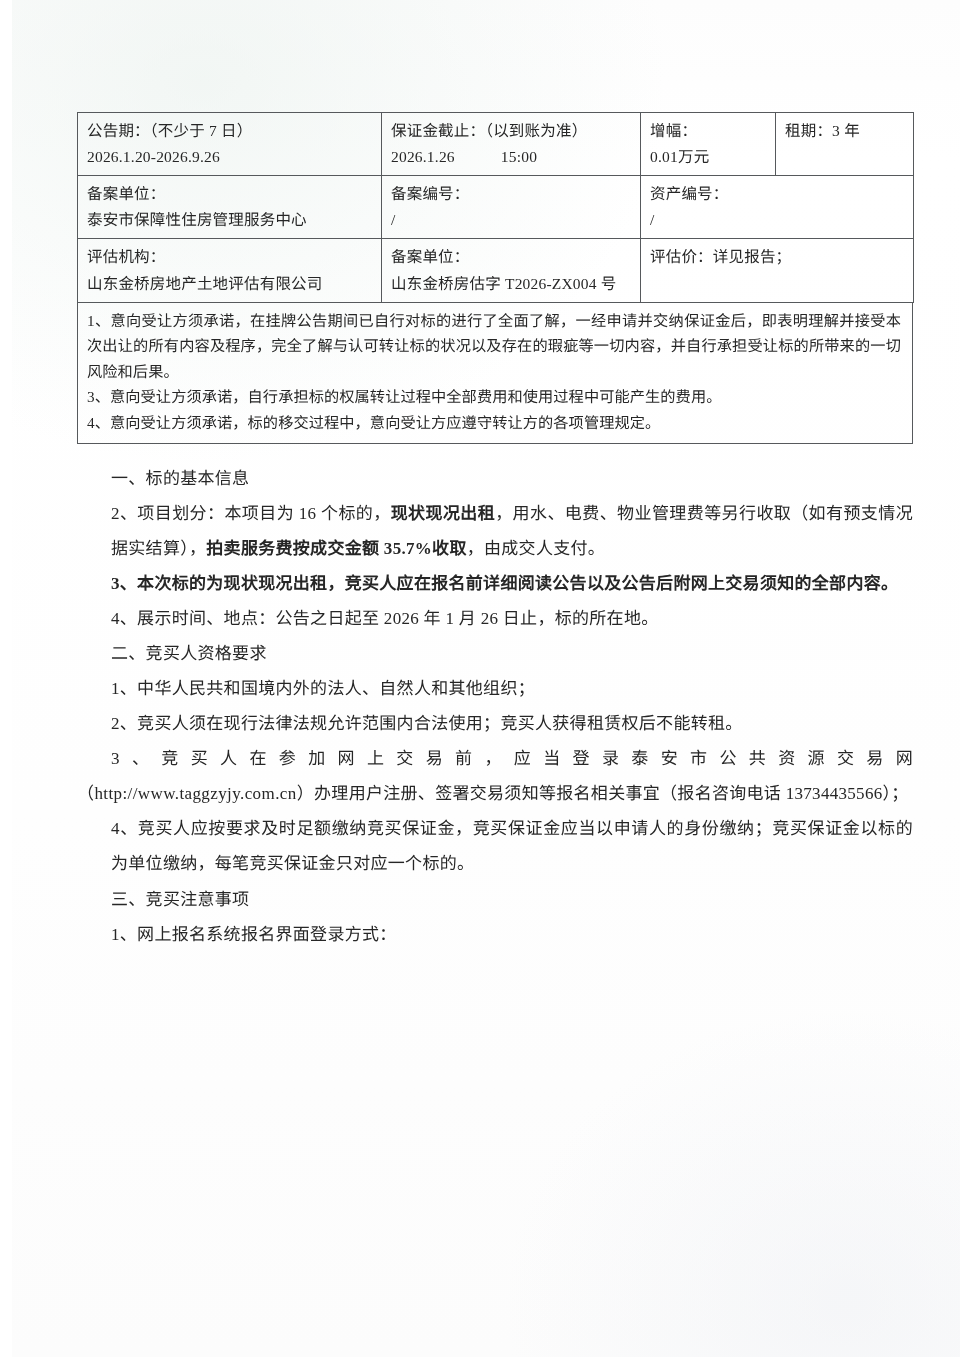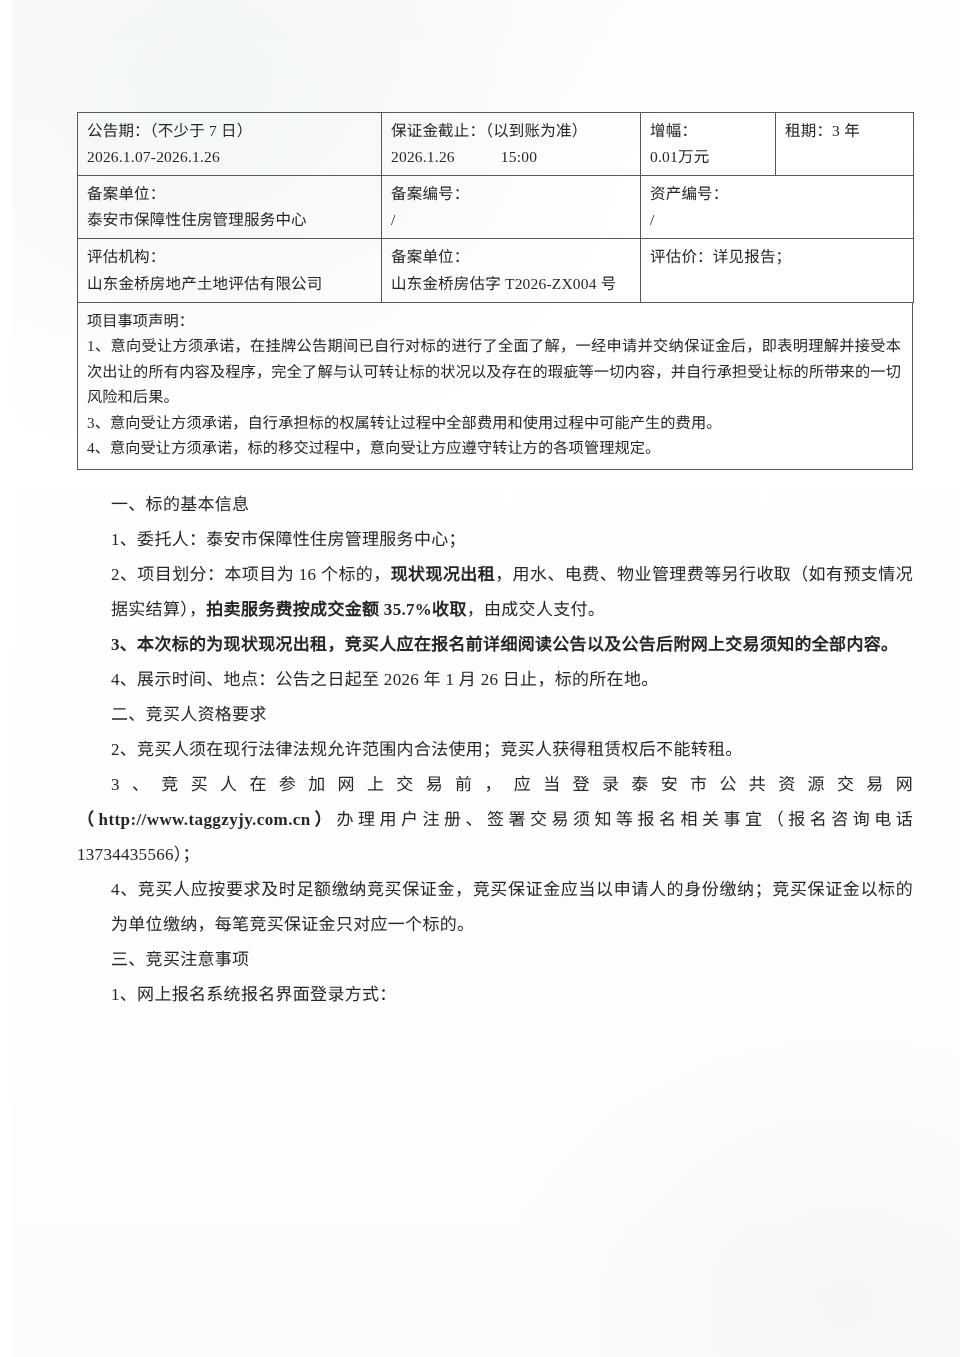--- a/index.html
+++ b/index.html
@@ -88,21 +88,20 @@
   }
   .ind { padding-left: 34px; }
   .b { font-weight: bold; }
   .just-spread {
     text-align: justify;
     text-align-last: justify;
   }
   .mono-url {
     font-family: "Liberation Serif", "DejaVu Serif", serif;
     letter-spacing: 0.4px;
-    font-weight: bold;
   }
 </style>
 </head>
 <body>
 
 <div class="page">
   <div class="scan-tint"></div>
 
   <div class="content">
 
@@ -110,21 +109,21 @@
       <colgroup>
         <col style="width:304px">
         <col style="width:259px">
         <col style="width:135px">
         <col style="width:138px">
       </colgroup>
       <tbody>
         <tr>
           <td>
             <span class="ln">公告期：（不少于 7 日）</span>
-            <span class="ln">2026.1.07-2026.1.26</span>
+            <span class="ln">2026.1.20-2026.9.26</span>
           </td>
           <td>
             <span class="ln">保证金截止：（以到账为准）</span>
             <span class="ln"><span>2026.1.26</span><span class="mid-gap"></span><span>15:00</span></span>
           </td>
           <td>
             <span class="ln">增幅：</span>
             <span class="ln">0.01万元</span>
           </td>
           <td class="vcenter">
@@ -155,40 +154,39 @@
             <span class="ln">山东金桥房估字 T2026-ZX004 号</span>
           </td>
           <td colspan="2" class="vcenter">
             <span class="ln">评估价：详见报告；</span>
           </td>
         </tr>
       </tbody>
     </table>
 
     <div class="decl">
-      <p>项目事项声明：</p>
       <p>1、意向受让方须承诺，在挂牌公告期间已自行对标的进行了全面了解，一经申请并交纳保证金后，即表明理解并接受本次出让的所有内容及程序，完全了解与认可转让标的状况以及存在的瑕疵等一切内容，并自行承担受让标的所带来的一切风险和后果。</p>
       <p>3、意向受让方须承诺，自行承担标的权属转让过程中全部费用和使用过程中可能产生的费用。</p>
       <p>4、意向受让方须承诺，标的移交过程中，意向受让方应遵守转让方的各项管理规定。</p>
     </div>
 
     <div class="body-sec">
 
       <p class="ind">一、标的基本信息</p>
 
-      <p class="ind">1、委托人：泰安市保障性住房管理服务中心；</p>
 
       <p class="ind"><span>2、项目划分：本项目为 16 个标的，</span><span class="b">现状现况出租</span><span>，用水、电费、物业管理费等另行收取（如有预支情况据实结算），</span><span class="b">拍卖服务费按成交金额 35.7%收取</span><span>，由成交人支付。</span></p>
 
       <p class="ind b">3、本次标的为现状现况出租，竞买人应在报名前详细阅读公告以及公告后附网上交易须知的全部内容。</p>
 
       <p class="ind">4、展示时间、地点：公告之日起至 2026 年 1 月 26 日止，标的所在地。</p>
 
       <p class="ind">二、竞买人资格要求</p>
 
+      <p class="ind">1、中华人民共和国境内外的法人、自然人和其他组织；</p>
 
       <p class="ind">2、竞买人须在现行法律法规允许范围内合法使用；竞买人获得租赁权后不能转租。</p>
 
       <p class="ind just-spread">3、竞买人在参加网上交易前，应当登录泰安市公共资源交易网</p>
       <p><span class="mono-url">（http://www.taggzyjy.com.cn）</span><span>办理用户注册、签署交易须知等报名相关事宜（报名咨询电话 13734435566）；</span></p>
 
       <p class="ind">4、竞买人应按要求及时足额缴纳竞买保证金，竞买保证金应当以申请人的身份缴纳；竞买保证金以标的为单位缴纳，每笔竞买保证金只对应一个标的。</p>
 
       <p class="ind">三、竞买注意事项</p>
 

